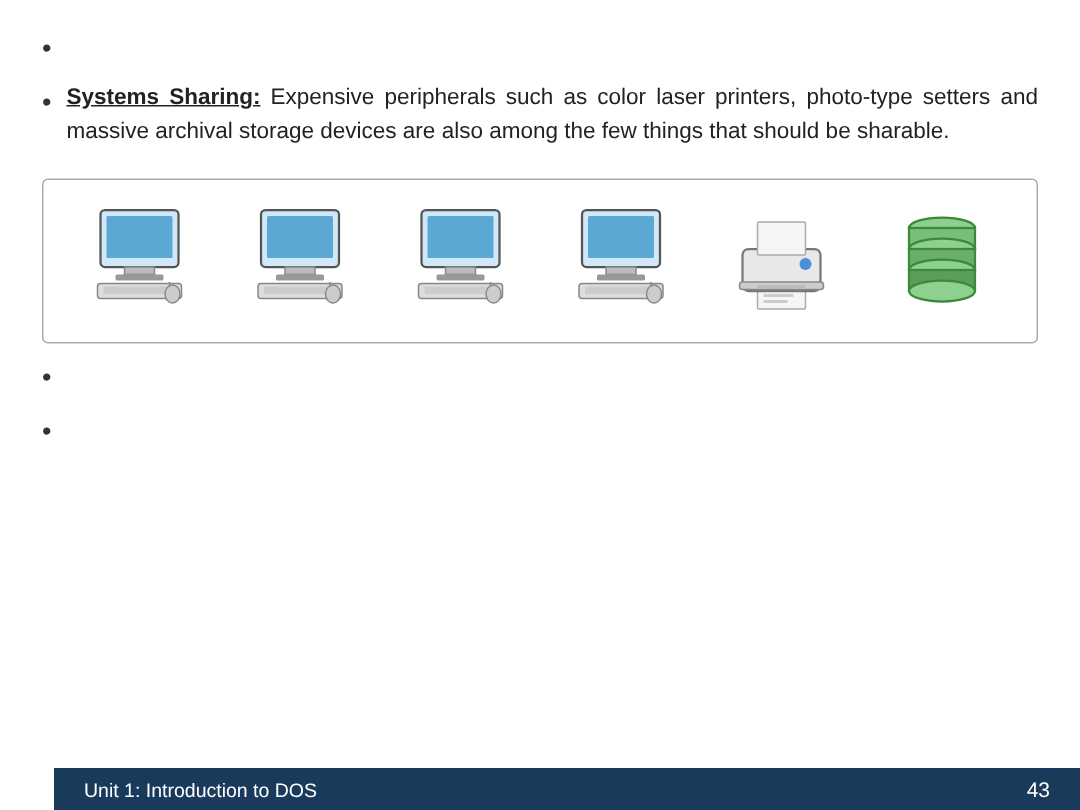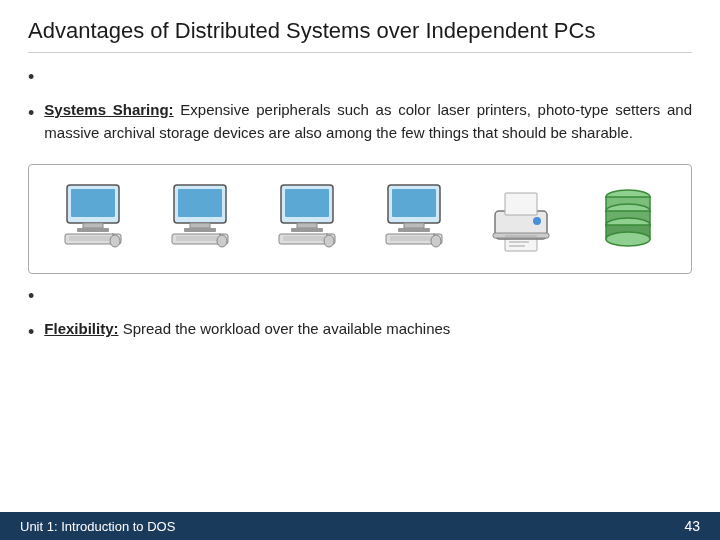--- a/index.html
+++ b/index.html
@@ -99,31 +99,31 @@
 
     .footer {
       background: #1a3a5c;
       color: #ffffff;
       display: flex;
       justify-content: space-between;
       align-items: center;
       padding: 6px 20px;
       font-size: 13px;
       flex-shrink: 0;
+      margin-left: 36px;
     }
 
     .footer-center {
       font-size: 14px;
     }
   </style>
 </head>
 <body>
 
 <div class="main-content">
-  <div class="page-title">Advantages of Distributed Systems over Independent PCs</div>
 
   <ul class="bullets">
     <li>
       <span class="bullet-dot">•</span>
     </li>
     <li>
       <span class="bullet-dot">•</span>
       <span class="bullet-text">
         <span class="bold-term">Systems Sharing:</span><span> Expensive peripherals such as color laser printers, photo-type setters and massive archival storage devices are also among the few things that should be sharable.</span>
       </span>
@@ -220,23 +220,20 @@
       </svg>
     </div>
   </div>
 
   <ul class="bullets">
     <li>
       <span class="bullet-dot">•</span>
     </li>
     <li>
       <span class="bullet-dot">•</span>
-      <span class="bullet-text">
-        <span class="bold-term">Flexibility:</span><span> Spread the workload over the available machines</span>
-      </span>
     </li>
   </ul>
 </div>
 
 <div class="footer">
   <span>Unit 1: Introduction to DOS</span>
   <span class="footer-center">43</span>
 </div>
 
 </body></html>

